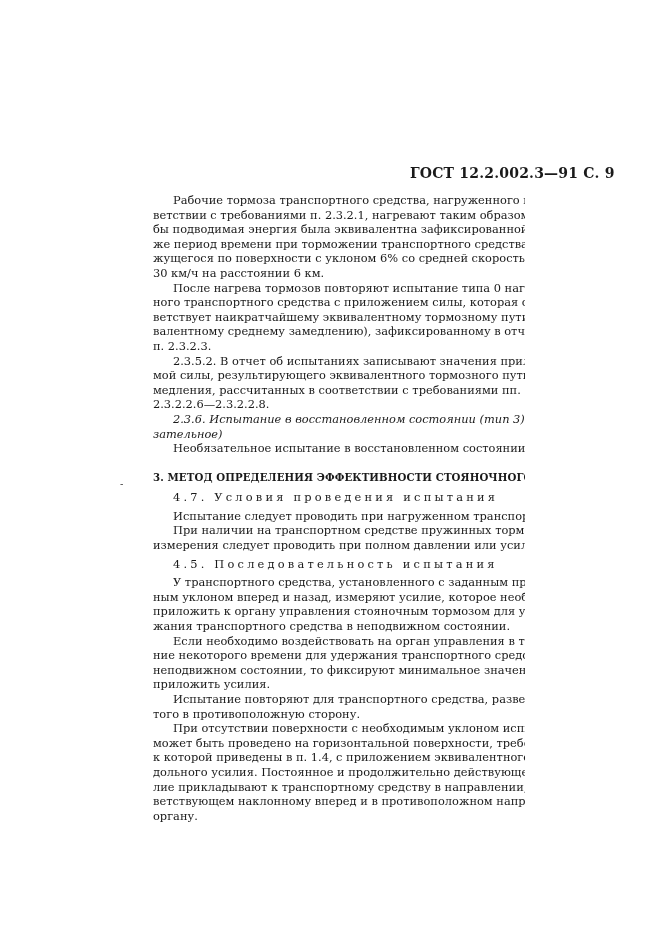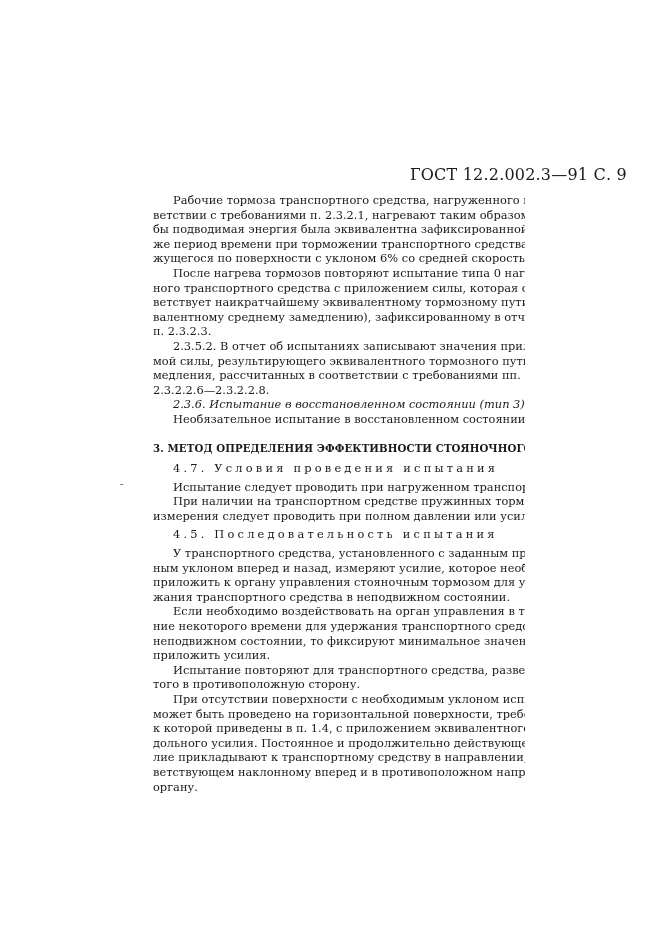--- a/index.html
+++ b/index.html
@@ -1,18 +1,18 @@
 <!DOCTYPE html>
 <html><head>
 <meta charset="utf-8">
 <style>
   html, body { margin: 0; padding: 0; background: #ffffff; }
   body { width: 661px; height: 935px; position: relative; overflow: hidden;
          font-family: "DejaVu Serif", "Liberation Serif", serif; color: #1a1a1a; }
-  .header { position: absolute; left: 410px; top: 165px; font-size: 16px; font-weight: normal;
+  .header { position: absolute; left: 410px; top: 165px; font-size: 14px; font-weight: bold;
             font-family: "DejaVu Serif", serif; letter-spacing: 0.2px; }
   .page { position: absolute; left: 153px; top: 193px; width: 372px; }
   .line { font-size: 11.4px; line-height: 14.6px; white-space: nowrap; text-align: justify;
           text-align-last: justify; height: 14.6px; overflow: hidden; }
   .line.last { text-align-last: left; }
   .indent { padding-left: 20px; }
   .heading { font-weight: bold; font-size: 10.2px; letter-spacing: 0.1px; margin-top: 14px;
              margin-bottom: 6px; text-align-last: left; }
   .subhead { letter-spacing: 3.2px; margin-top: 4px; margin-bottom: 4px; text-align-last: left; }
   .ital { font-style: italic; }
@@ -26,39 +26,41 @@
 <div class="mark" style="left:120px; top:478px;">-</div>
 
 <div class="page">
 
   <div>
     <div class="line indent">Рабочие тормоза транспортного средства, нагруженного в соот-</div>
     <div class="line">ветствии с требованиями п. 2.3.2.1, нагревают таким образом, что-</div>
     <div class="line">бы подводимая энергия была эквивалентна зафиксированной за тот</div>
     <div class="line">же период времени при торможении транспортного средства, дви-</div>
     <div class="line">жущегося по поверхности с уклоном 6%  со средней  скоростью</div>
+    <div class="line last">30 км/ч на расстоянии 6 км.</div>
   </div>
 
   <div>
     <div class="line indent">После нагрева тормозов повторяют испытание типа 0 нагружен-</div>
     <div class="line">ного транспортного средства с приложением силы, которая соот-</div>
     <div class="line">ветствует наикратчайшему эквивалентному тормозному пути (экви-</div>
     <div class="line">валентному среднему замедлению), зафиксированному в отчете по</div>
     <div class="line last">п. 2.3.2.3.</div>
   </div>
 
   <div>
     <div class="line indent">2.3.5.2. В отчет об испытаниях записывают значения прилагае-</div>
     <div class="line">мой силы, результирующего эквивалентного тормозного пути и за-</div>
     <div class="line">медления, рассчитанных в соответствии с требованиями пп. 2.3.2.2.1,</div>
     <div class="line last">2.3.2.2.6—2.3.2.2.8.</div>
   </div>
 
   <div>
     <div class="line indent ital">2.3.6. Испытание в восстановленном состоянии (тип 3) (необя-</div>
+    <div class="line last ital">зательное)</div>
   </div>
 
   <div>
     <div class="line indent">Необязательное испытание в восстановленном состоянии про-</div>
   </div>
 
   <div class="line heading">3. МЕТОД ОПРЕДЕЛЕНИЯ ЭФФЕКТИВНОСТИ СТОЯНОЧНОГО ТОРМОЗА</div>
 
   <div class="line indent subhead">4.7. Условия проведения испытания</div>
 

